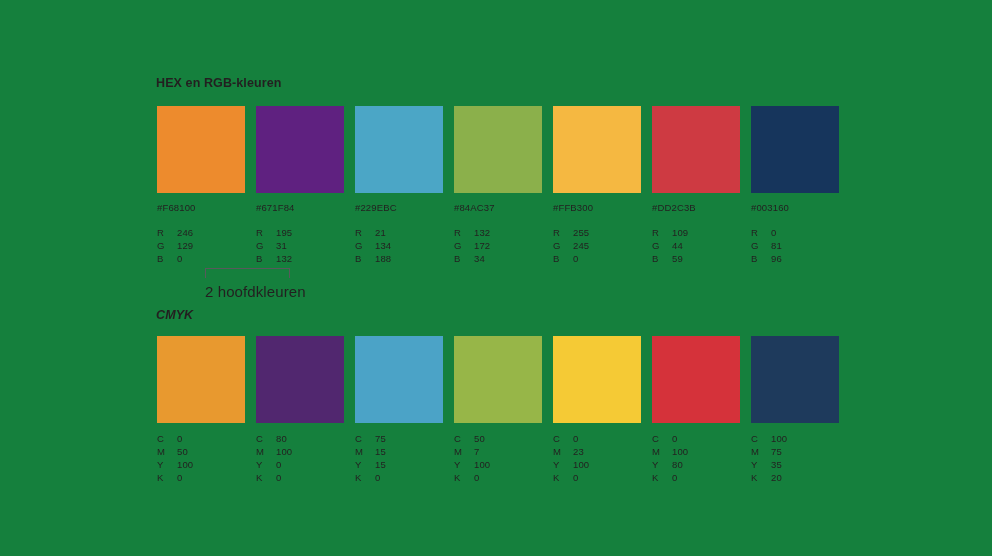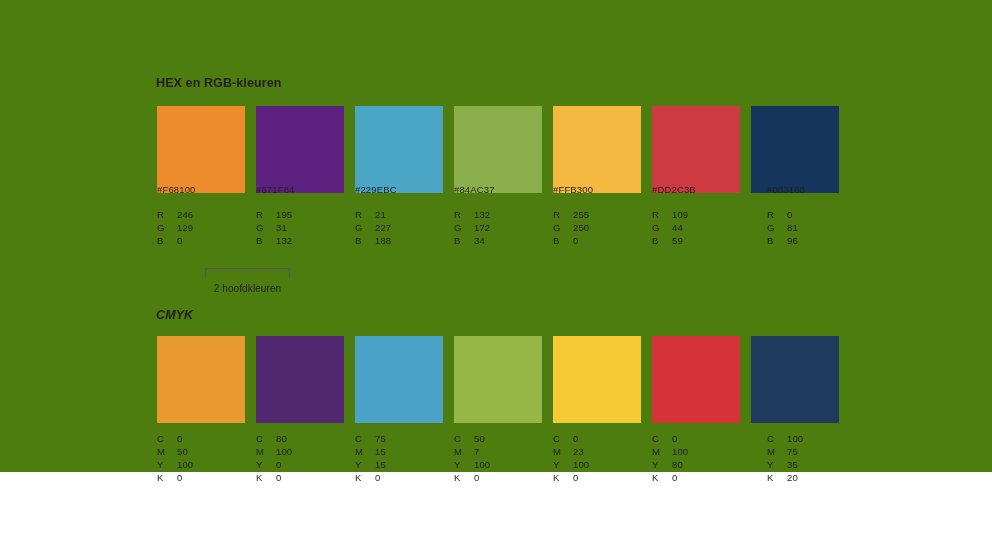--- a/index.html
+++ b/index.html
@@ -15,22 +15,22 @@
     font-family: "Liberation Sans", sans-serif;
     color: #231f20;
     -webkit-font-smoothing: antialiased;
   }
 
   .sheet {
     position: absolute;
     left: 0;
     top: 0;
     width: 992px;
-    height: 472px;
-    background: #4d7c0f;
+    height: 556px;
+    background: #15803d;
   }
 
   
   .section-title {
     position: absolute;
     left: 156px;
     font-size: 12.5px;
     font-weight: 700;
     letter-spacing: 0.1px;
     color: #231f20;
@@ -60,28 +60,28 @@
     height: 100%;
     display: block;
   }
 
   
   .values-row {
     position: absolute;
     left: 157px;
     display: flex;
   }
-  #hex-values  { top: 184px; }
+  #hex-values  { top: 202px; }
   #cmyk-values { top: 432px; }
 
   .value-col {
     width: 88px;
     margin-right: 11px;
   }
-  .value-col:last-child { margin-right: 0; margin-left: 16px; }
+  .value-col:last-child { margin-right: 0; }
 
   .hex-label {
     font-size: 9.5px;
     font-weight: 400;
     color: #231f20;
     white-space: nowrap;
     letter-spacing: 0.15px;
     margin-bottom: 13px;
   }
 
@@ -116,21 +116,21 @@
   .bracket-shape {
     position: relative;
     height: 9px;
     border-top: 1px solid #58595b;
     border-left: 1px solid #58595b;
     border-right: 1px solid #58595b;
   }
   .bracket-caption {
     margin-top: 5px;
     text-align: center;
-    font-size: 10px;
+    font-size: 15px;
     color: #231f20;
     white-space: nowrap;
     letter-spacing: 0.1px;
   }
 </style>
 </head>
 <body>
 
 <div class="sheet">
 
@@ -197,21 +197,21 @@
       </div>
       <div class="value-col">
         <div class="hex-label">#229EBC</div>
         <ul class="channel-list">
           <li class="channel-row">
             <span class="channel-key">R</span>
             <span class="channel-val">21</span>
           </li>
           <li class="channel-row">
             <span class="channel-key">G</span>
-            <span class="channel-val">227</span>
+            <span class="channel-val">134</span>
           </li>
           <li class="channel-row">
             <span class="channel-key">B</span>
             <span class="channel-val">188</span>
           </li>
         </ul>
       </div>
       <div class="value-col">
         <div class="hex-label">#84AC37</div>
         <ul class="channel-list">
@@ -231,21 +231,21 @@
       </div>
       <div class="value-col">
         <div class="hex-label">#FFB300</div>
         <ul class="channel-list">
           <li class="channel-row">
             <span class="channel-key">R</span>
             <span class="channel-val">255</span>
           </li>
           <li class="channel-row">
             <span class="channel-key">G</span>
-            <span class="channel-val">250</span>
+            <span class="channel-val">245</span>
           </li>
           <li class="channel-row">
             <span class="channel-key">B</span>
             <span class="channel-val">0</span>
           </li>
         </ul>
       </div>
       <div class="value-col">
         <div class="hex-label">#DD2C3B</div>
         <ul class="channel-list">

